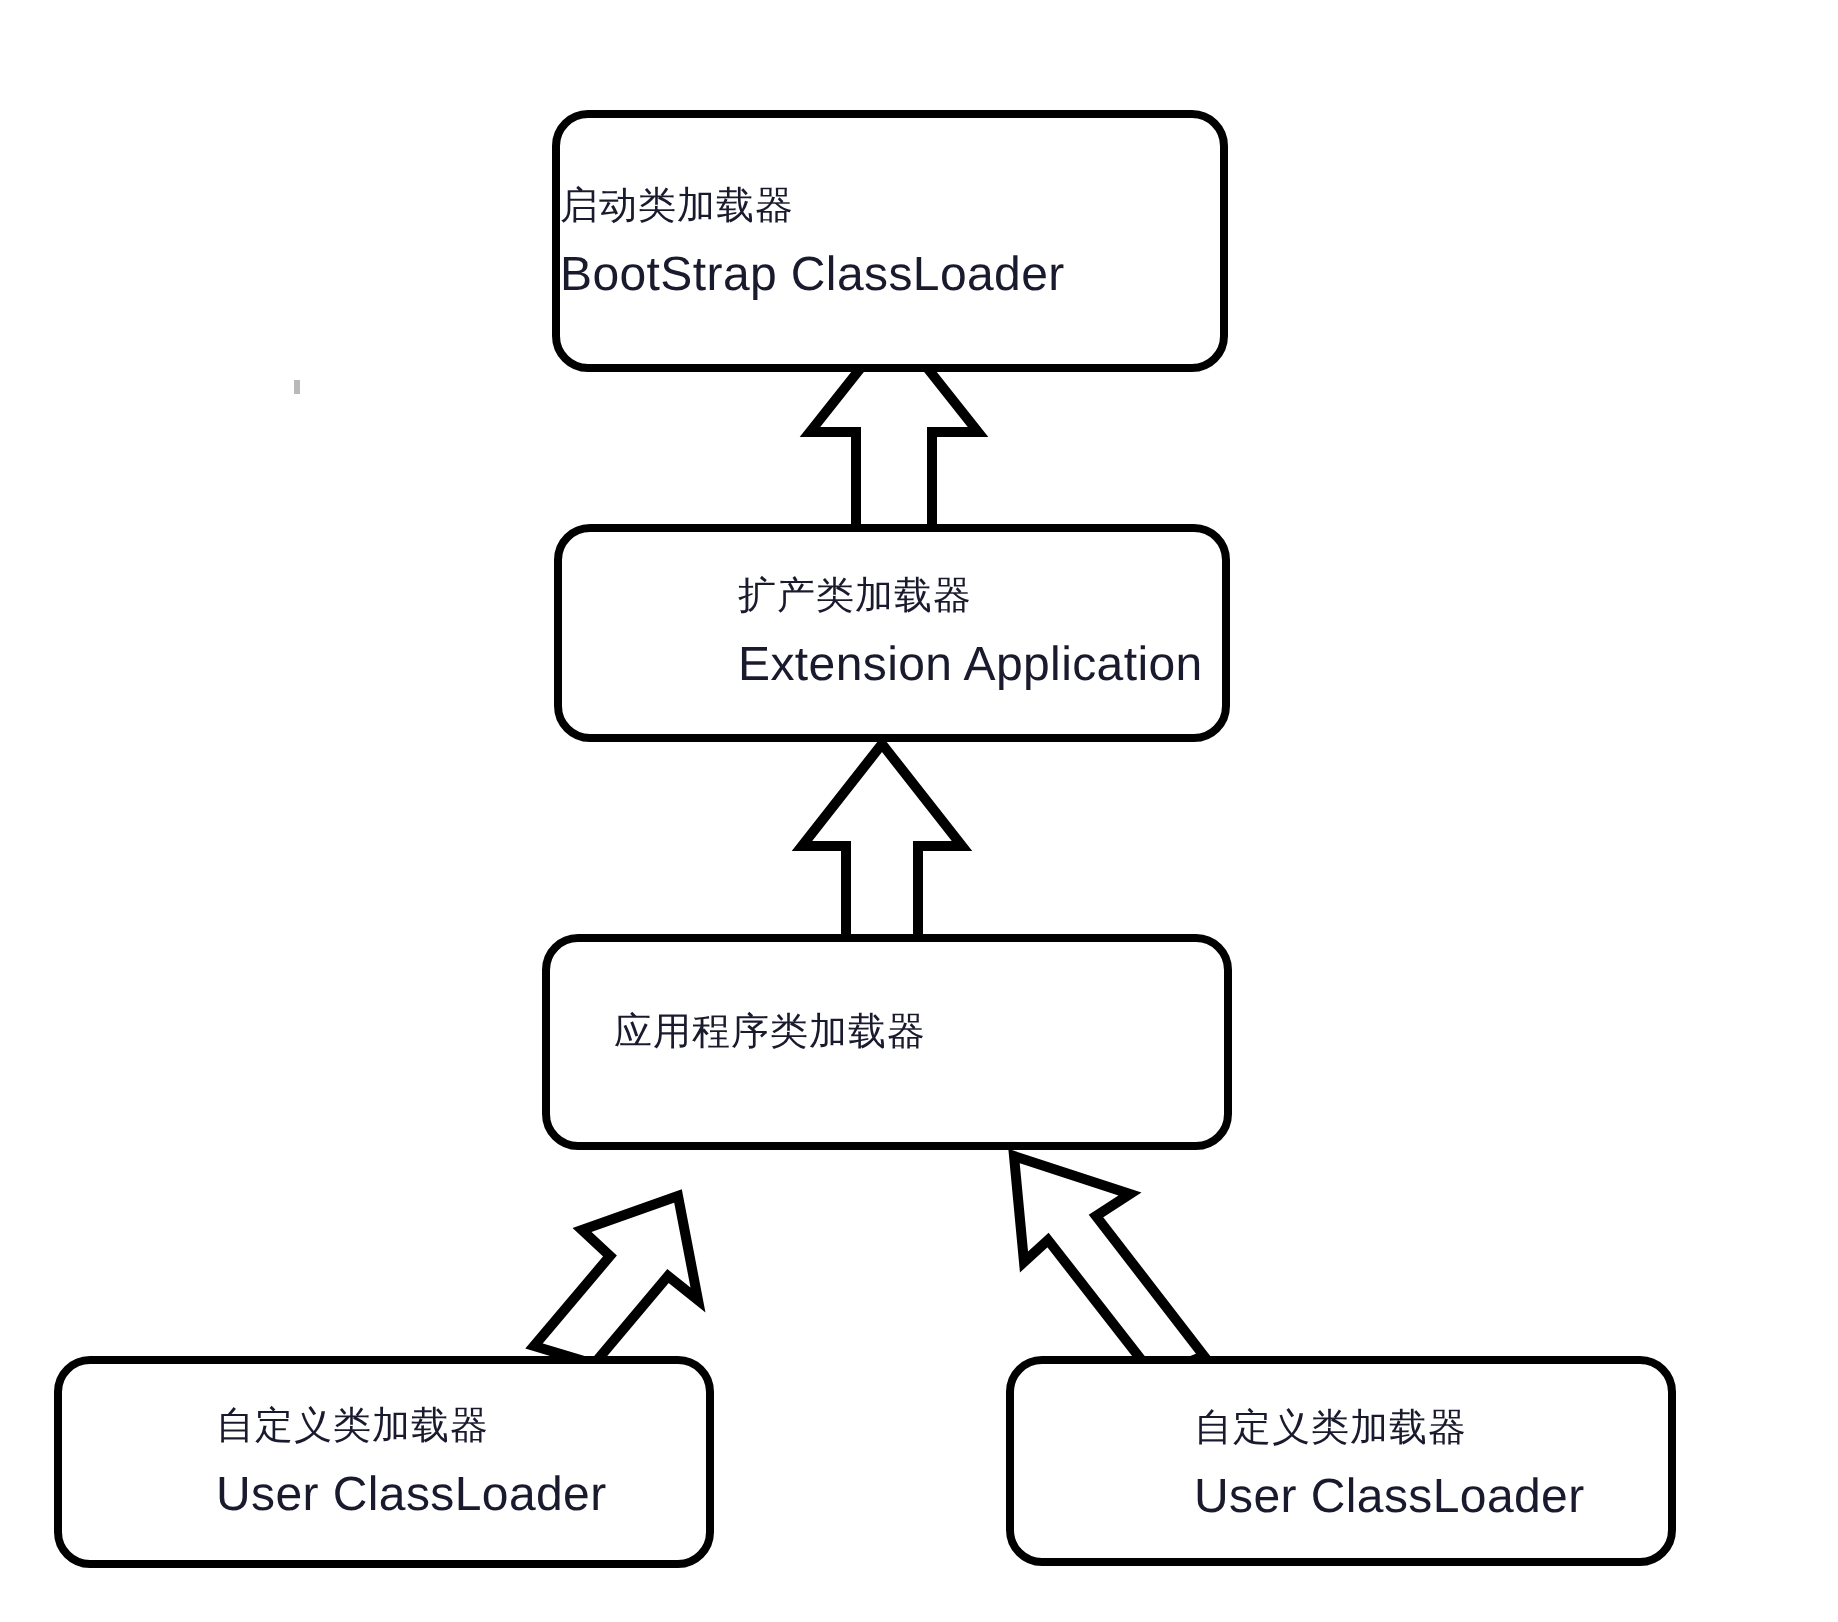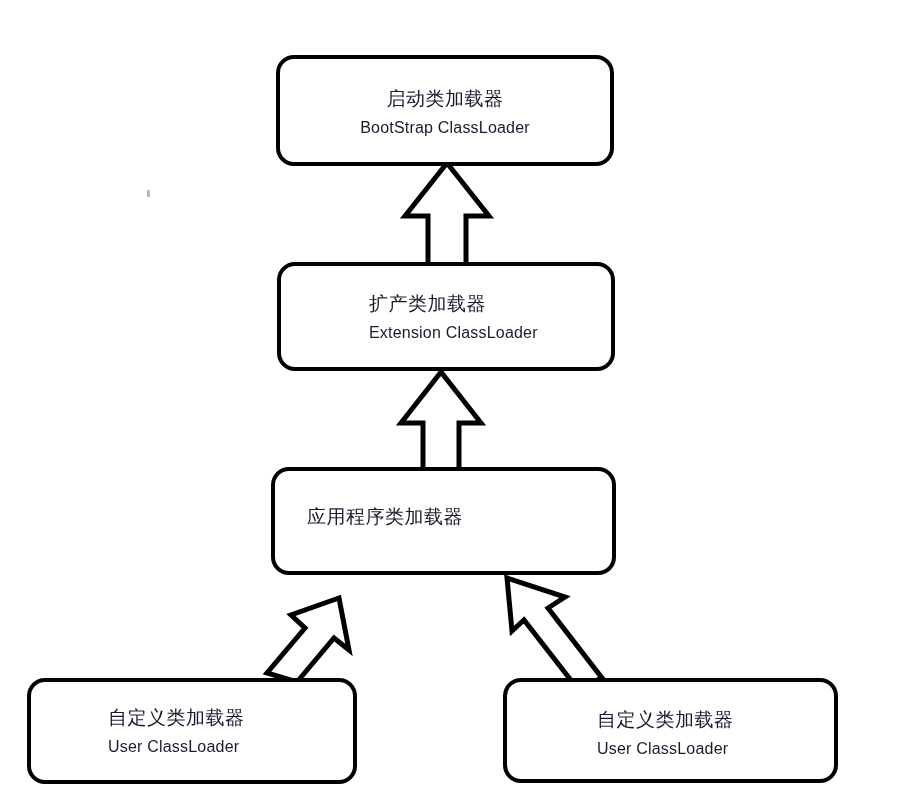--- a/index.html
+++ b/index.html
@@ -41,28 +41,27 @@
     color: #1a1a2e;
     white-space: nowrap;
     line-height: 1.05;
   }
   .node .line-cn {
     font-size: 19px;
     letter-spacing: 0.5px;
     margin-bottom: 11px;
   }
   .node .line-en {
-    font-size: 16px;
+    font-size: 24px;
     letter-spacing: 0.2px;
   }
 
   
   #node-bootstrap {
-    left: 276px; top: 55px; width: 338px; height: 111px;
-    align-items: center;
+    left: 276px; top: 55px; width: 338px; height: 131px;
     padding-top: 4px;
   }
   #node-extension {
     left: 277px; top: 262px; width: 338px; height: 109px;
     align-items: flex-start;
     padding-left: 88px;
     padding-top: 2px;
   }
   #node-application {
     left: 271px; top: 467px; width: 345px; height: 108px;
@@ -115,21 +114,21 @@
     <polygon class="arrow-shape" points="507,578 565,597 548,608 602,678 577,688 524,620 512,631"></polygon>
   </svg>
 
   <div class="node" id="node-bootstrap">
     <div class="line-cn">启动类加载器</div>
     <div class="line-en">BootStrap ClassLoader</div>
   </div>
 
   <div class="node" id="node-extension">
     <div class="line-cn">扩产类加载器</div>
-    <div class="line-en">Extension ClassLoader</div>
+    <div class="line-en">Extension Application</div>
   </div>
 
   <div class="node" id="node-application">
     <div class="line-cn">应用程序类加载器</div>
   </div>
 
   <div class="node" id="node-user-left">
     <div class="line-cn">自定义类加载器</div>
     <div class="line-en">User ClassLoader</div>
   </div>

